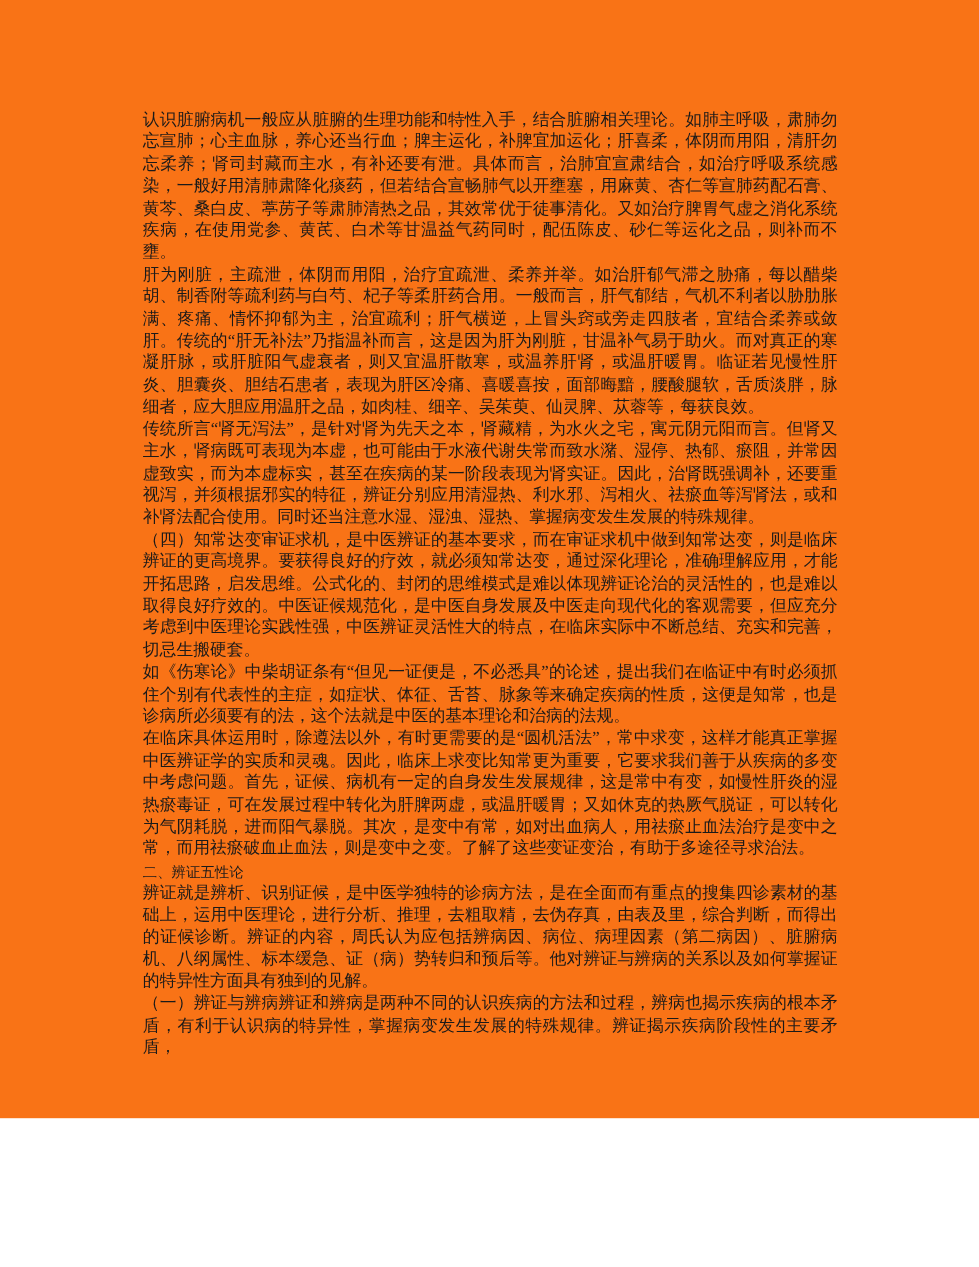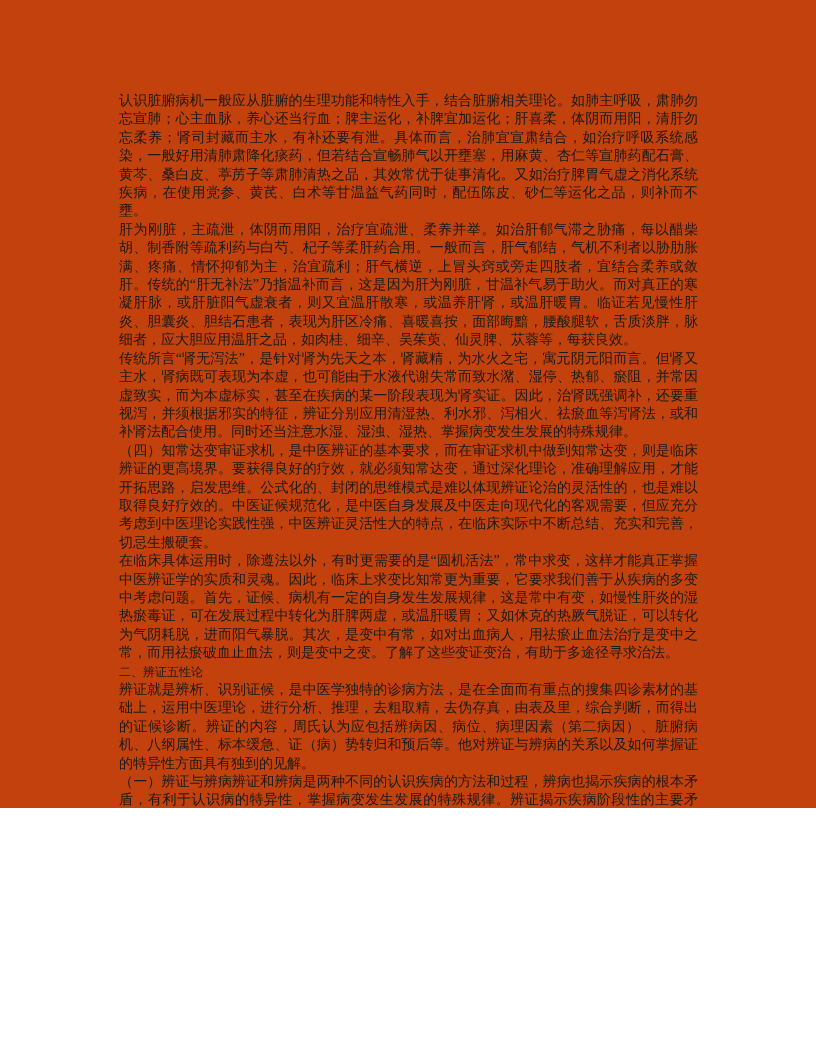--- a/index.html
+++ b/index.html
@@ -3,22 +3,22 @@
 <meta charset="utf-8">
 <style>
   html, body {
     margin: 0;
     padding: 0;
     background: #ffffff;
   }
   .sheet {
     position: relative;
     width: 816px;
-    height: 808px;
-    background: #c2410c;
+    height: 932px;
+    background: #f97316;
     overflow: hidden;
     font-family: "Liberation Serif", serif;
   }
   .text-block {
     position: absolute;
     left: 119px;
     top: 92px;
     width: 579px;
     font-size: 14px;
     line-height: 18.4px;
@@ -40,18 +40,19 @@
 </style>
 </head>
 <body>
 
 <div class="sheet">
   <div class="text-block">
     <p>认识脏腑病机一般应从脏腑的生理功能和特性入手，结合脏腑相关理论。如肺主呼吸，肃肺勿忘宣肺；心主血脉，养心还当行血；脾主运化，补脾宜加运化；肝喜柔，体阴而用阳，清肝勿忘柔养；肾司封藏而主水，有补还要有泄。具体而言，治肺宜宣肃结合，如治疗呼吸系统感染，一般好用清肺肃降化痰药，但若结合宣畅肺气以开壅塞，用麻黄、杏仁等宣肺药配石膏、黄芩、桑白皮、葶苈子等肃肺清热之品，其效常优于徒事清化。又如治疗脾胃气虚之消化系统疾病，在使用党参、黄芪、白术等甘温益气药同时，配伍陈皮、砂仁等运化之品，则补而不壅。</p>
     <p>肝为刚脏，主疏泄，体阴而用阳，治疗宜疏泄、柔养并举。如治肝郁气滞之胁痛，每以醋柴胡、制香附等疏利药与白芍、杞子等柔肝药合用。一般而言，肝气郁结，气机不利者以胁肋胀满、疼痛、情怀抑郁为主，治宜疏利；肝气横逆，上冒头窍或旁走四肢者，宜结合柔养或敛肝。传统的“肝无补法”乃指温补而言，这是因为肝为刚脏，甘温补气易于助火。而对真正的寒凝肝脉，或肝脏阳气虚衰者，则又宜温肝散寒，或温养肝肾，或温肝暖胃。临证若见慢性肝炎、胆囊炎、胆结石患者，表现为肝区冷痛、喜暖喜按，面部晦黯，腰酸腿软，舌质淡胖，脉细者，应大胆应用温肝之品，如肉桂、细辛、吴茱萸、仙灵脾、苁蓉等，每获良效。</p>
     <p>传统所言“肾无泻法”，是针对肾为先天之本，肾藏精，为水火之宅，寓元阴元阳而言。但肾又主水，肾病既可表现为本虚，也可能由于水液代谢失常而致水潴、湿停、热郁、瘀阻，并常因虚致实，而为本虚标实，甚至在疾病的某一阶段表现为肾实证。因此，治肾既强调补，还要重视泻，并须根据邪实的特征，辨证分别应用清湿热、利水邪、泻相火、祛瘀血等泻肾法，或和补肾法配合使用。同时还当注意水湿、湿浊、湿热、掌握病变发生发展的特殊规律。</p>
     <p>（四）知常达变审证求机，是中医辨证的基本要求，而在审证求机中做到知常达变，则是临床辨证的更高境界。要获得良好的疗效，就必须知常达变，通过深化理论，准确理解应用，才能开拓思路，启发思维。公式化的、封闭的思维模式是难以体现辨证论治的灵活性的，也是难以取得良好疗效的。中医证候规范化，是中医自身发展及中医走向现代化的客观需要，但应充分考虑到中医理论实践性强，中医辨证灵活性大的特点，在临床实际中不断总结、充实和完善，切忌生搬硬套。</p>
+    <p>如《伤寒论》中柴胡证条有“但见一证便是，不必悉具”的论述，提出我们在临证中有时必须抓住个别有代表性的主症，如症状、体征、舌苔、脉象等来确定疾病的性质，这便是知常，也是诊病所必须要有的法，这个法就是中医的基本理论和治病的法规。</p>
     <p>在临床具体运用时，除遵法以外，有时更需要的是“圆机活法”，常中求变，这样才能真正掌握中医辨证学的实质和灵魂。因此，临床上求变比知常更为重要，它要求我们善于从疾病的多变中考虑问题。首先，证候、病机有一定的自身发生发展规律，这是常中有变，如慢性肝炎的湿热瘀毒证，可在发展过程中转化为肝脾两虚，或温肝暖胃；又如休克的热厥气脱证，可以转化为气阴耗脱，进而阳气暴脱。其次，是变中有常，如对出血病人，用祛瘀止血法治疗是变中之常，而用祛瘀破血止血法，则是变中之变。了解了这些变证变治，有助于多途径寻求治法。</p>
     <p class="section-heading">二、辨证五性论</p>
     <p>辨证就是辨析、识别证候，是中医学独特的诊病方法，是在全面而有重点的搜集四诊素材的基础上，运用中医理论，进行分析、推理，去粗取精，去伪存真，由表及里，综合判断，而得出的证候诊断。辨证的内容，周氏认为应包括辨病因、病位、病理因素（第二病因）、脏腑病机、八纲属性、标本缓急、证（病）势转归和预后等。他对辨证与辨病的关系以及如何掌握证的特异性方面具有独到的见解。</p>
     <p>（一）辨证与辨病辨证和辨病是两种不同的认识疾病的方法和过程，辨病也揭示疾病的根本矛盾，有利于认识病的特异性，掌握病变发生发展的特殊规律。辨证揭示疾病阶段性的主要矛盾，</p>
   </div>
 </div>
 
 </body></html>

